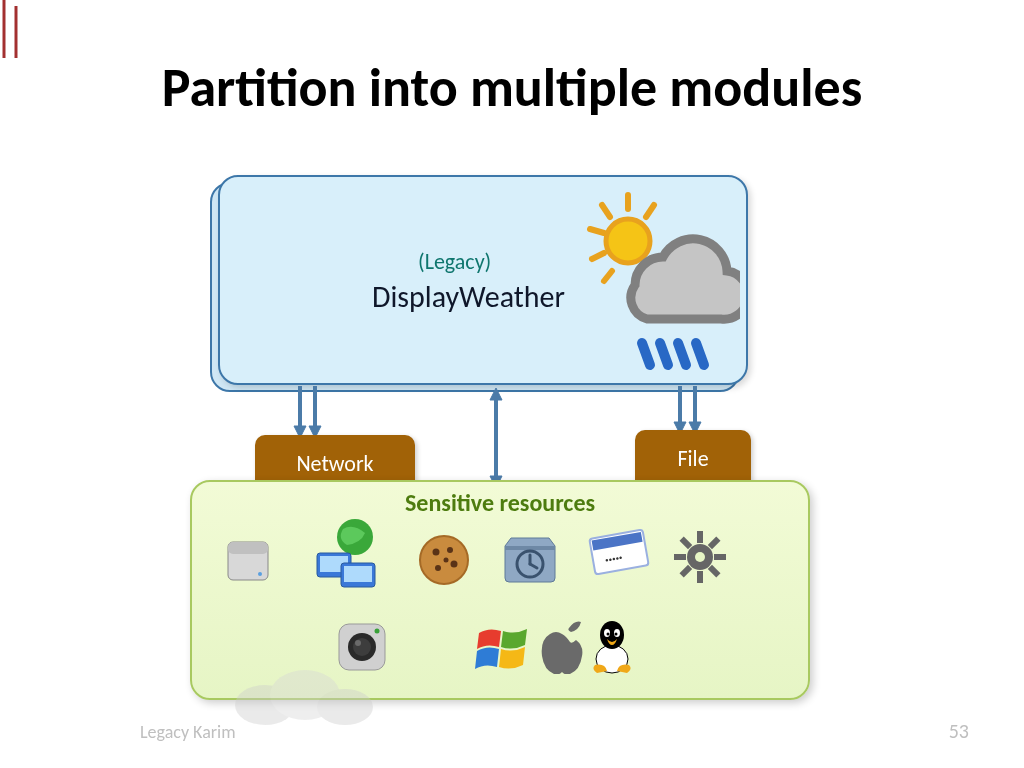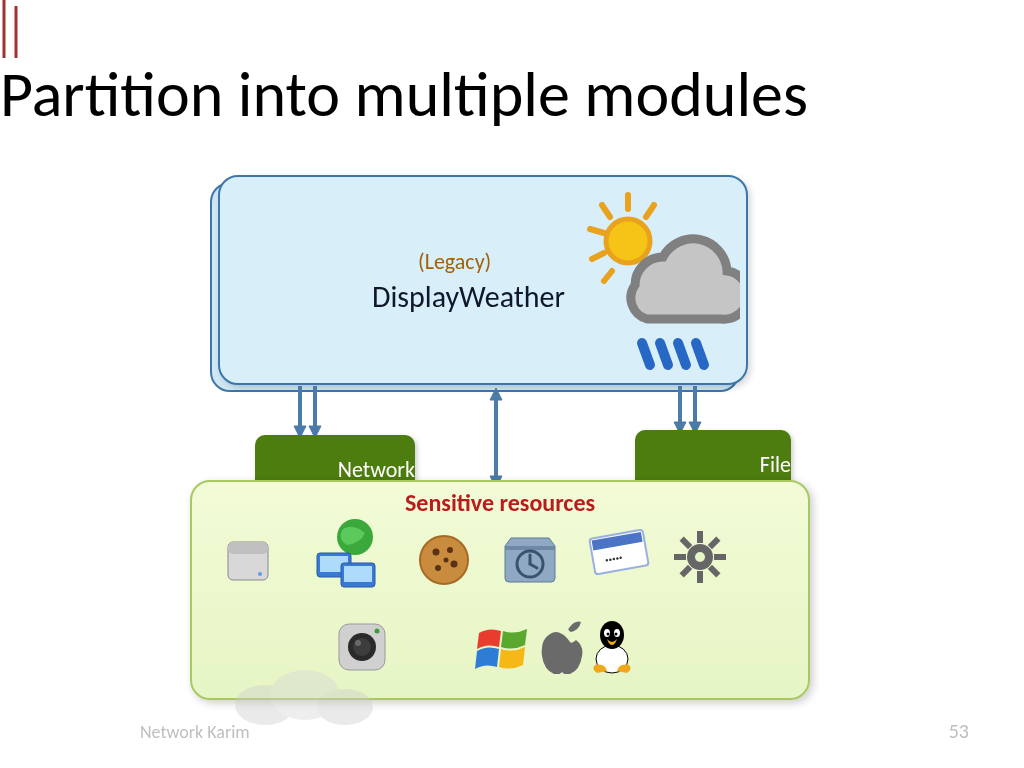--- a/index.html
+++ b/index.html
@@ -9,24 +9,24 @@
     background: #ffffff;
     font-family: Calibri, Arial, sans-serif;
     position: relative;
     overflow: hidden;
   }
   .title {
     position: absolute;
     top: 55px;
     left: 0;
     width: 100%;
-    text-align: left;
-    font-size: 64px;
+    text-align: center;
+    font-size: 54px;
     color: #000;
-    font-weight: 400;
+    font-weight: 700;
   }
   .top-box {
     position: absolute;
     top: 175px;
     left: 218px;
     width: 530px;
     height: 210px;
     background: #d8effa;
     border: 2px solid #3d77a9;
     border-radius: 20px;
@@ -40,21 +40,21 @@
     height: 210px;
     background: #cfe7f5;
     border: 2px solid #3d77a9;
     border-radius: 20px;
   }
   .legacy-label {
     position: absolute;
     top: 248px;
     left: 418px;
     font-size: 22px;
-    color: #a16207;
+    color: #0f766e;
   }
   .dw-label {
     position: absolute;
     top: 278px;
     left: 372px;
     font-size: 30px;
     color: #0f172a;
   }
   .weather-icon {
     position: absolute;
@@ -67,48 +67,48 @@
     position: absolute;
     stroke: #4b7ba8;
     fill: #4b7ba8;
   }
   .arrow-red {
     stroke: #a33030;
     fill: none;
   }
   .module-box {
     position: absolute;
-    background: #4d7c0f;
+    background: #a16207;
     border-radius: 10px;
     color: #fff;
     font-size: 22px;
-    text-align: right;
-    padding-top: 21px;
+    text-align: center;
+    padding-top: 15px;
     box-shadow: 2px 2px 5px rgba(0,0,0,0.2);
   }
   .network-box { top: 435px; left: 255px; width: 160px; height: 70px; }
-  .file-box { top: 430px; left: 635px; width: 156px; height: 70px; }
+  .file-box { top: 430px; left: 635px; width: 116px; height: 70px; }
   .sensitive-box {
     position: absolute;
     top: 480px;
     left: 190px;
     width: 620px;
     height: 220px;
     background: linear-gradient(#f2fbd6, #e6f5c5);
     border: 2px solid #a8c960;
     border-radius: 20px;
     box-shadow: 3px 3px 8px rgba(0,0,0,0.2);
   }
   .sensitive-title {
     position: absolute;
     top: 488px;
     left: 405px;
     font-size: 24px;
     font-weight: bold;
-    color: #b91c1c;
+    color: #4d7c0f;
   }
   .icon-cell {
     position: absolute;
     width: 64px;
     height: 64px;
     display: flex;
     align-items: center;
     justify-content: center;
   }
   .footer-left {
@@ -311,17 +311,17 @@
 </div>
 
 
 <svg class="cloud-bg" viewBox="0 0 160 80">
   <ellipse cx="40" cy="50" rx="30" ry="20" fill="#ccc"></ellipse>
   <ellipse cx="80" cy="40" rx="35" ry="25" fill="#d6d6d6"></ellipse>
   <ellipse cx="120" cy="52" rx="28" ry="18" fill="#ccc"></ellipse>
 </svg>
 
 
-<div class="footer-left">Network Karim</div>
+<div class="footer-left">Legacy Karim</div>
 <div class="footer-right">53</div>
 
 
 
 
 </body></html>

